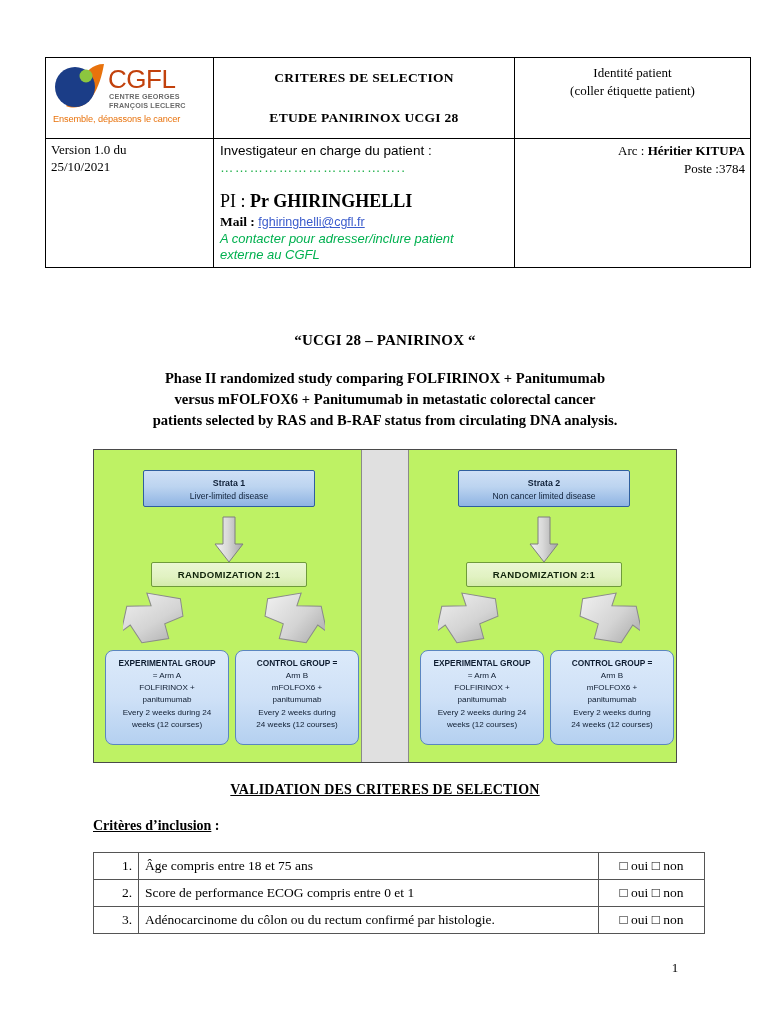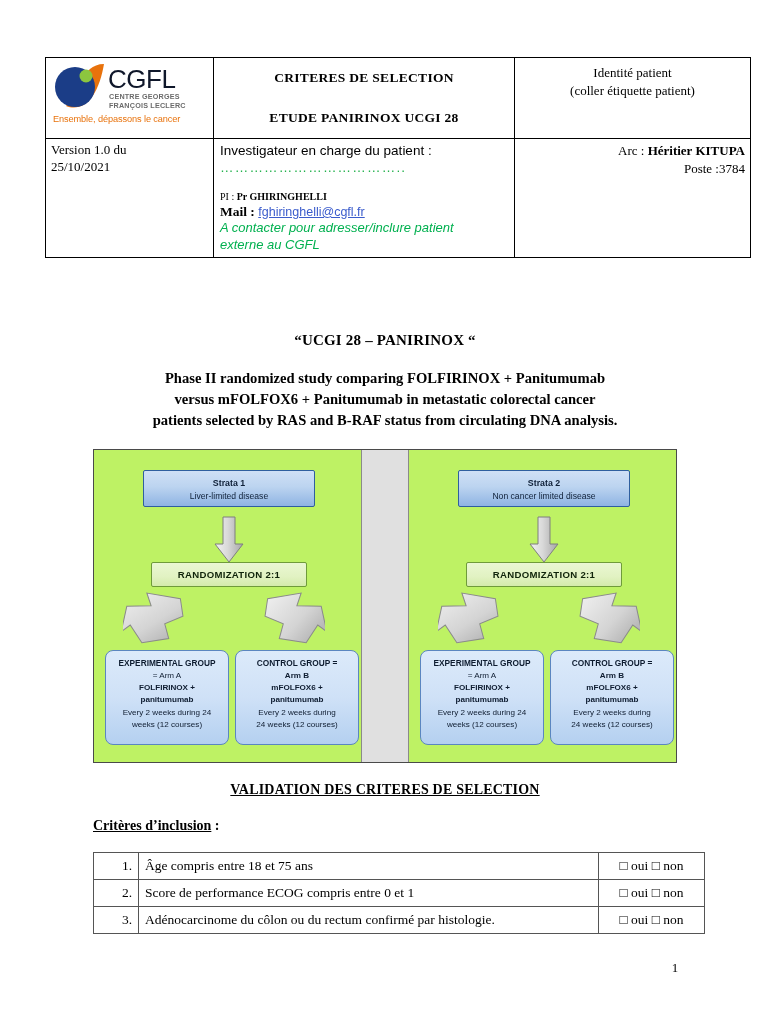--- a/index.html
+++ b/index.html
@@ -71,21 +71,21 @@
     color: #22b14c;
     font-family: "Liberation Sans", sans-serif;
     font-size: 13.5px;
     letter-spacing: 1.2px;
     line-height: 1.1;
     margin-top: 1px;
     white-space: nowrap;
     overflow: hidden;
   }
   .pi-line {
-    font-size: 10px;
+    font-size: 18px;
     margin-top: 14px;
     line-height: 1.3;
   }
   .pi-line b { font-weight: bold; }
   .mail-line {
     font-size: 13.5px;
     line-height: 1.3;
   }
   .mail-line .lbl { font-weight: bold; }
   .mail-link {
@@ -113,21 +113,21 @@
     left: 0; top: 0;
     width: 60px; height: 56px;
   }
   .logo-word {
     position: absolute;
     left: 56px;
     top: 2px;
     font-family: "Liberation Sans", sans-serif;
     font-size: 26px;
     letter-spacing: -0.5px;
-    color: #0f172a;
+    color: #c2410c;
     font-weight: 400;
   }
   .logo-sub {
     position: absolute;
     left: 57px;
     top: 30px;
     font-family: "Liberation Sans", sans-serif;
     font-size: 7.2px;
     color: #6b6b6b;
     line-height: 1.25;
@@ -259,21 +259,21 @@
     text-align: center;
     font-family: "Liberation Sans", sans-serif;
     font-size: 8.1px;
     color: #0e1c30;
     padding: 6px 3px 0 3px;
     line-height: 1.52;
   }
   .group-box.g-left  { left: 10px; }
   .group-box.g-right { left: 140px; }
   .group-box .g-head { font-weight: bold; font-size: 8.3px; }
-  .group-box .g-bold { font-weight: bold; }
+  .group-box .g-bold { font-weight: normal; }
 
   
   .valid-head {
     position: absolute;
     left: 0; top: 782px;
     width: 770px;
     text-align: center;
     font-weight: bold;
     font-size: 14px;
     text-decoration: underline;

